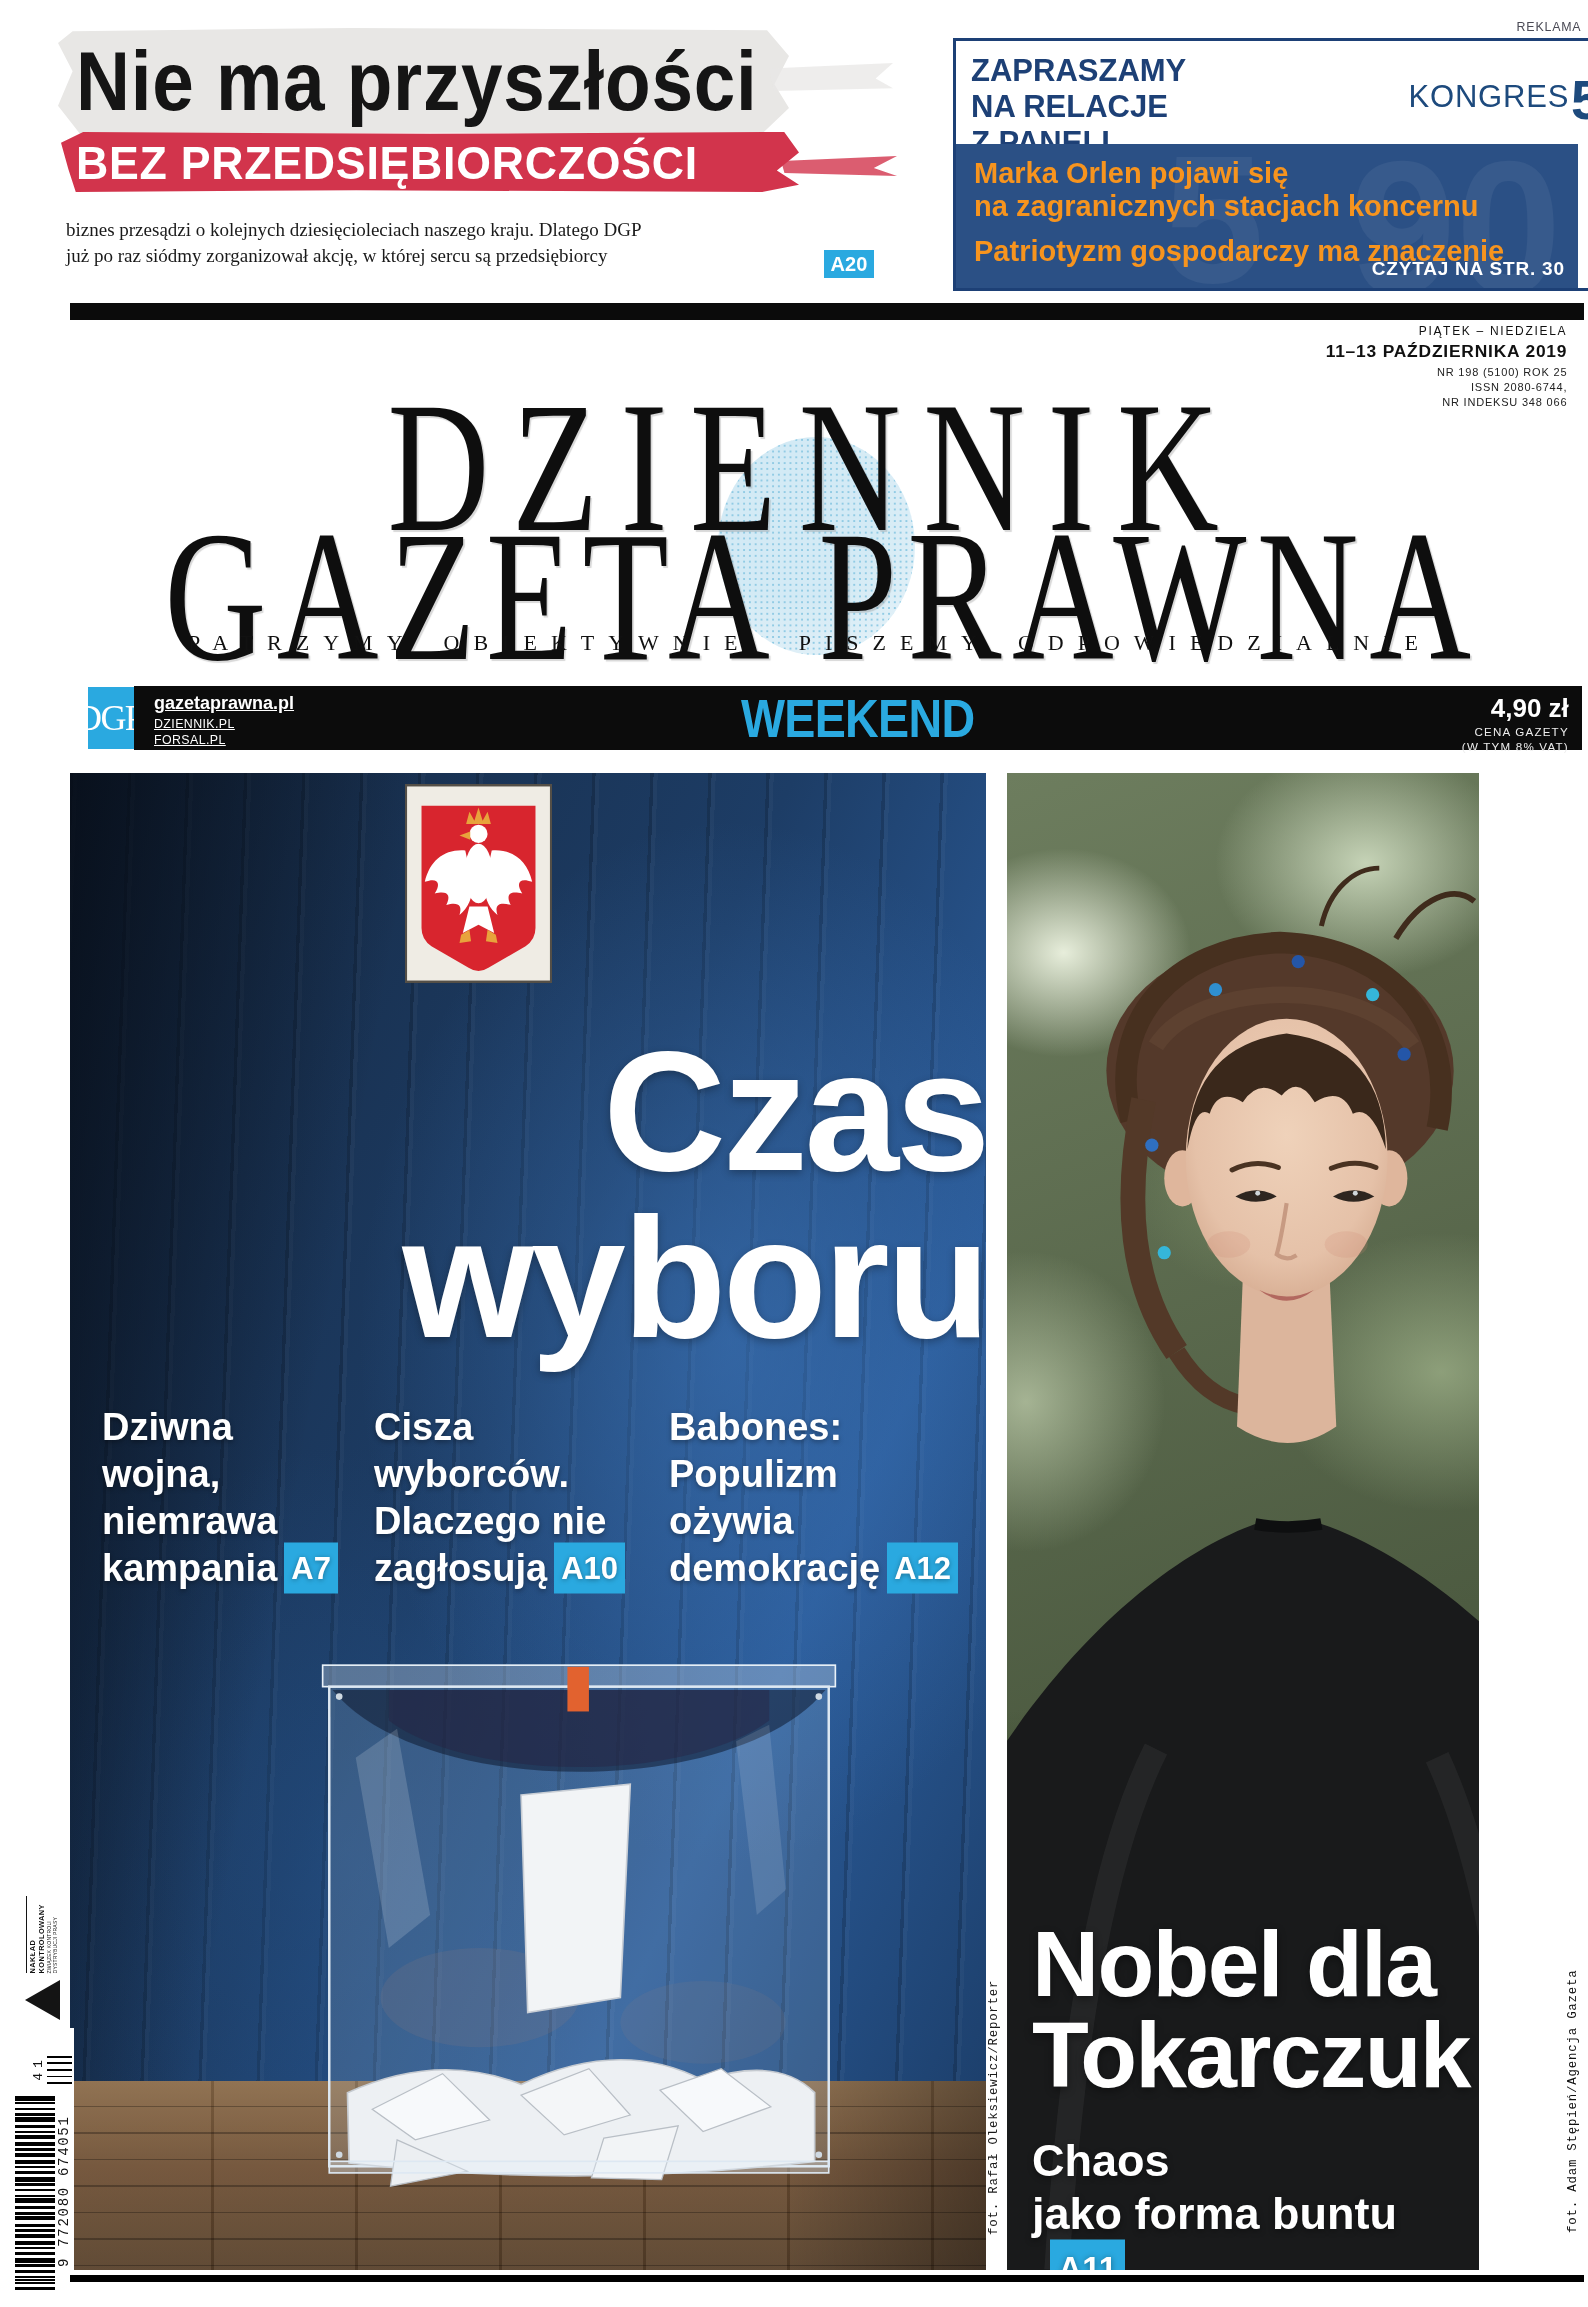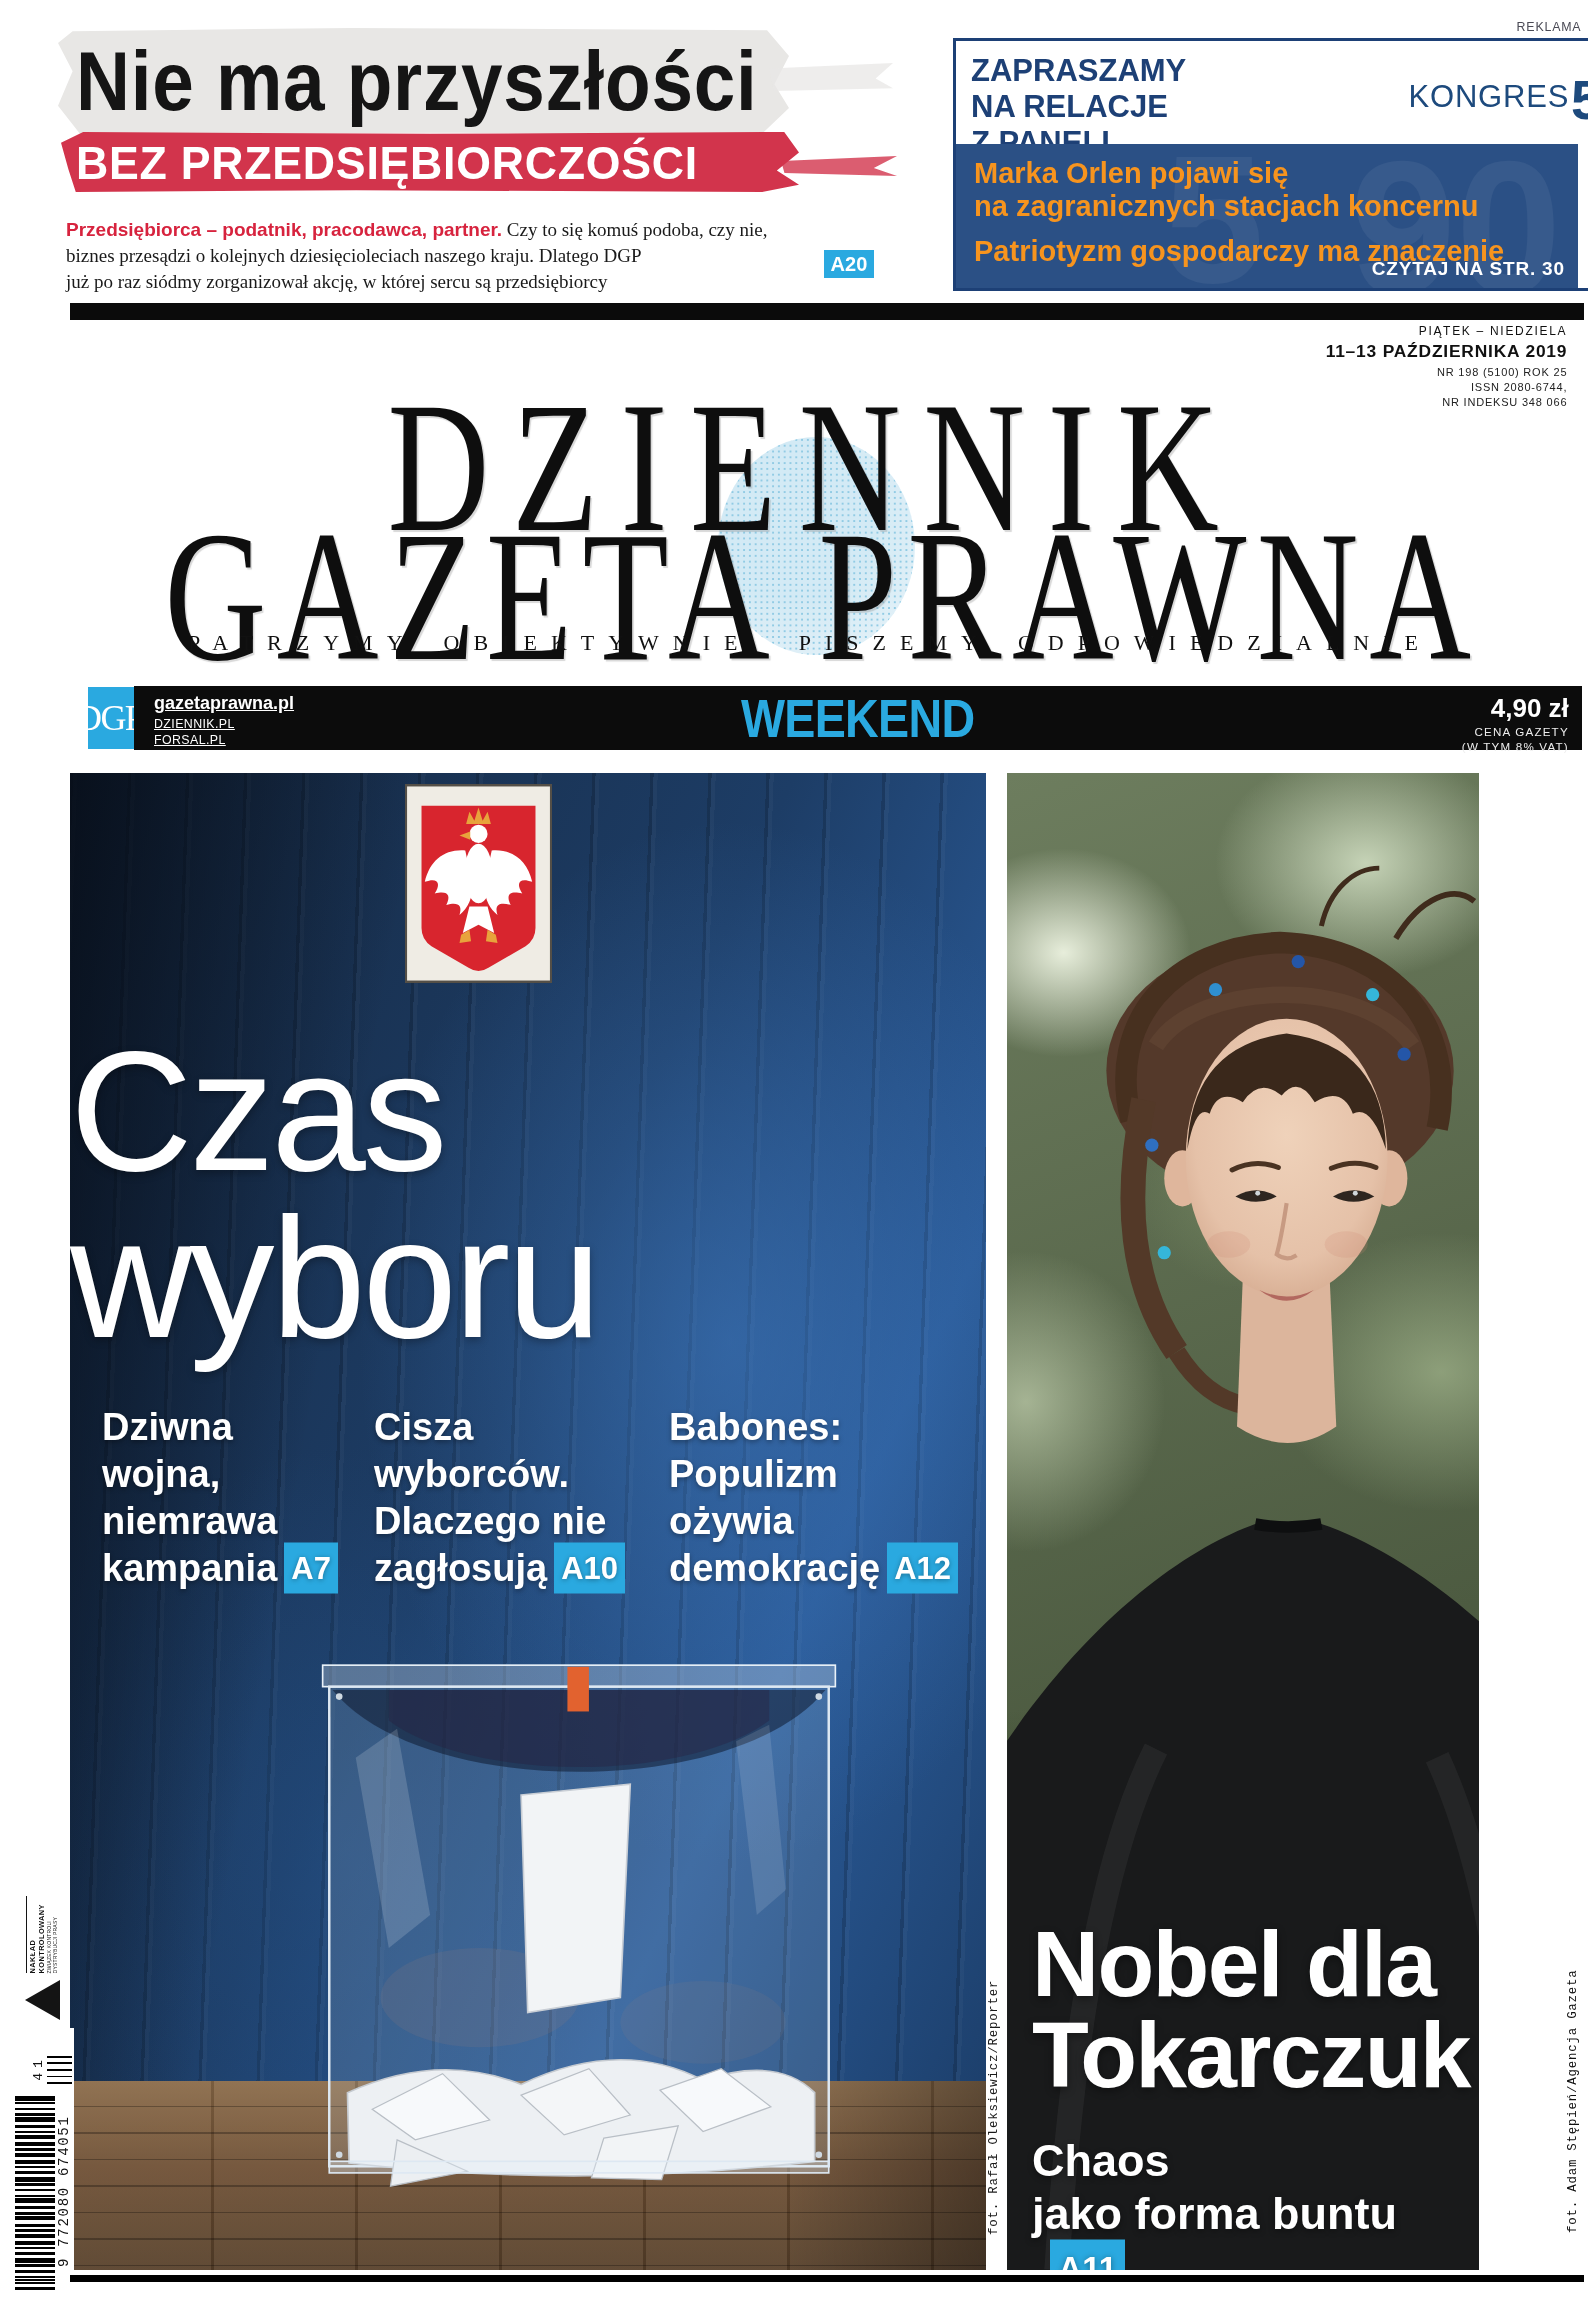--- a/index.html
+++ b/index.html
@@ -86,23 +86,23 @@
       radial-gradient(430px 579px at 30% 72%, rgba(40,90,150,.35), rgba(0,0,0,0) 70%),
       repeating-linear-gradient(92deg, rgba(0,0,0,.16) 0 3.3px, rgba(255,255,255,.03) 3.3px 7.4px, rgba(0,0,0,0) 7.4px 58px),
       linear-gradient(115deg,#15273f 0%,#1d3d66 45%,#2a5a97 70%,#1a3a63 100%);}
   .floor{position:absolute;left:0;bottom:0;width:100%;height:189px;
     background:
       linear-gradient(90deg, rgba(0,0,0,0) 78%, rgba(0,0,0,.35)),
       repeating-linear-gradient(180deg, rgba(0,0,0,0) 0 25px, rgba(0,0,0,.28) 25px 26.5px),
       repeating-linear-gradient(90deg, rgba(255,255,255,.06) 0 141px, rgba(0,0,0,.12) 141px 144px),
       linear-gradient(180deg,#8a6a48,#6e4f33 45%,#57402a);}
   .emblem{position:absolute;left:335px;top:10.8px;}
-  .czas{position:absolute;left:0;top:255px;width:885px;text-align:left;color:#fff;
-    font-size:170px;font-weight:400;line-height:.98;letter-spacing:-3.3px;
-    text-shadow:0 2.5px 8.3px rgba(0,0,0,.3);}
+  .czas{position:absolute;left:0;top:255px;width:885px;text-align:right;color:#fff;
+    font-size:170px;font-weight:700;line-height:.98;letter-spacing:-3.3px;
+    text-shadow:0 2.5px 8.3px rgba(0,0,0,.3);padding-left:32px;}
   .teaser{position:absolute;color:#fff;font-size:38px;line-height:47px;font-weight:700;
     text-shadow:0 1.7px 5px rgba(0,0,0,.35);}
   .t1{left:32px;top:631px;width:248px;}
   .t2{left:304px;top:631px;width:273px;}
   .t3{left:599px;top:631px;width:298px;}
   .badge-sm{font-size:31px;padding:1.7px 7.4px;margin-left:6.6px;transform:translateY(-2.5px);}
   .ballot{position:absolute;left:203px;top:869px;}
 
   
   .panel-right{left:1007px;top:773px;width:472px;height:1497px;overflow:hidden;
@@ -154,21 +154,20 @@
 
 <div class="page">
 
   <div class="abs brush-gray"></div>
   <div class="abs brush-gray-tail"></div>
   <div class="abs promo-h1">Nie ma przyszłości</div>
   <div class="abs brush-red"></div>
   <div class="abs brush-red-tail"></div>
   <div class="abs promo-h2">BEZ PRZEDSIĘBIORCZOŚCI</div>
   <div class="abs promo-para">
-    <div><span class="lead">Przedsiębiorca – podatnik, pracodawca, partner.</span><span> Czy to się komuś podoba, czy nie,</span></div>
     <div>biznes przesądzi o kolejnych dziesięcioleciach naszego kraju. Dlatego DGP</div>
     <div>już po raz siódmy zorganizował akcję, w której sercu są przedsiębiorcy</div>
   </div>
   <div class="abs badge badge-a20">A20</div>
 
   <div class="abs reklama">REKLAMA</div>
   <div class="abs ad-box">
     <div class="abs ad-invite">
       <div>ZAPRASZAMY</div>
       <div>NA RELACJE</div>

